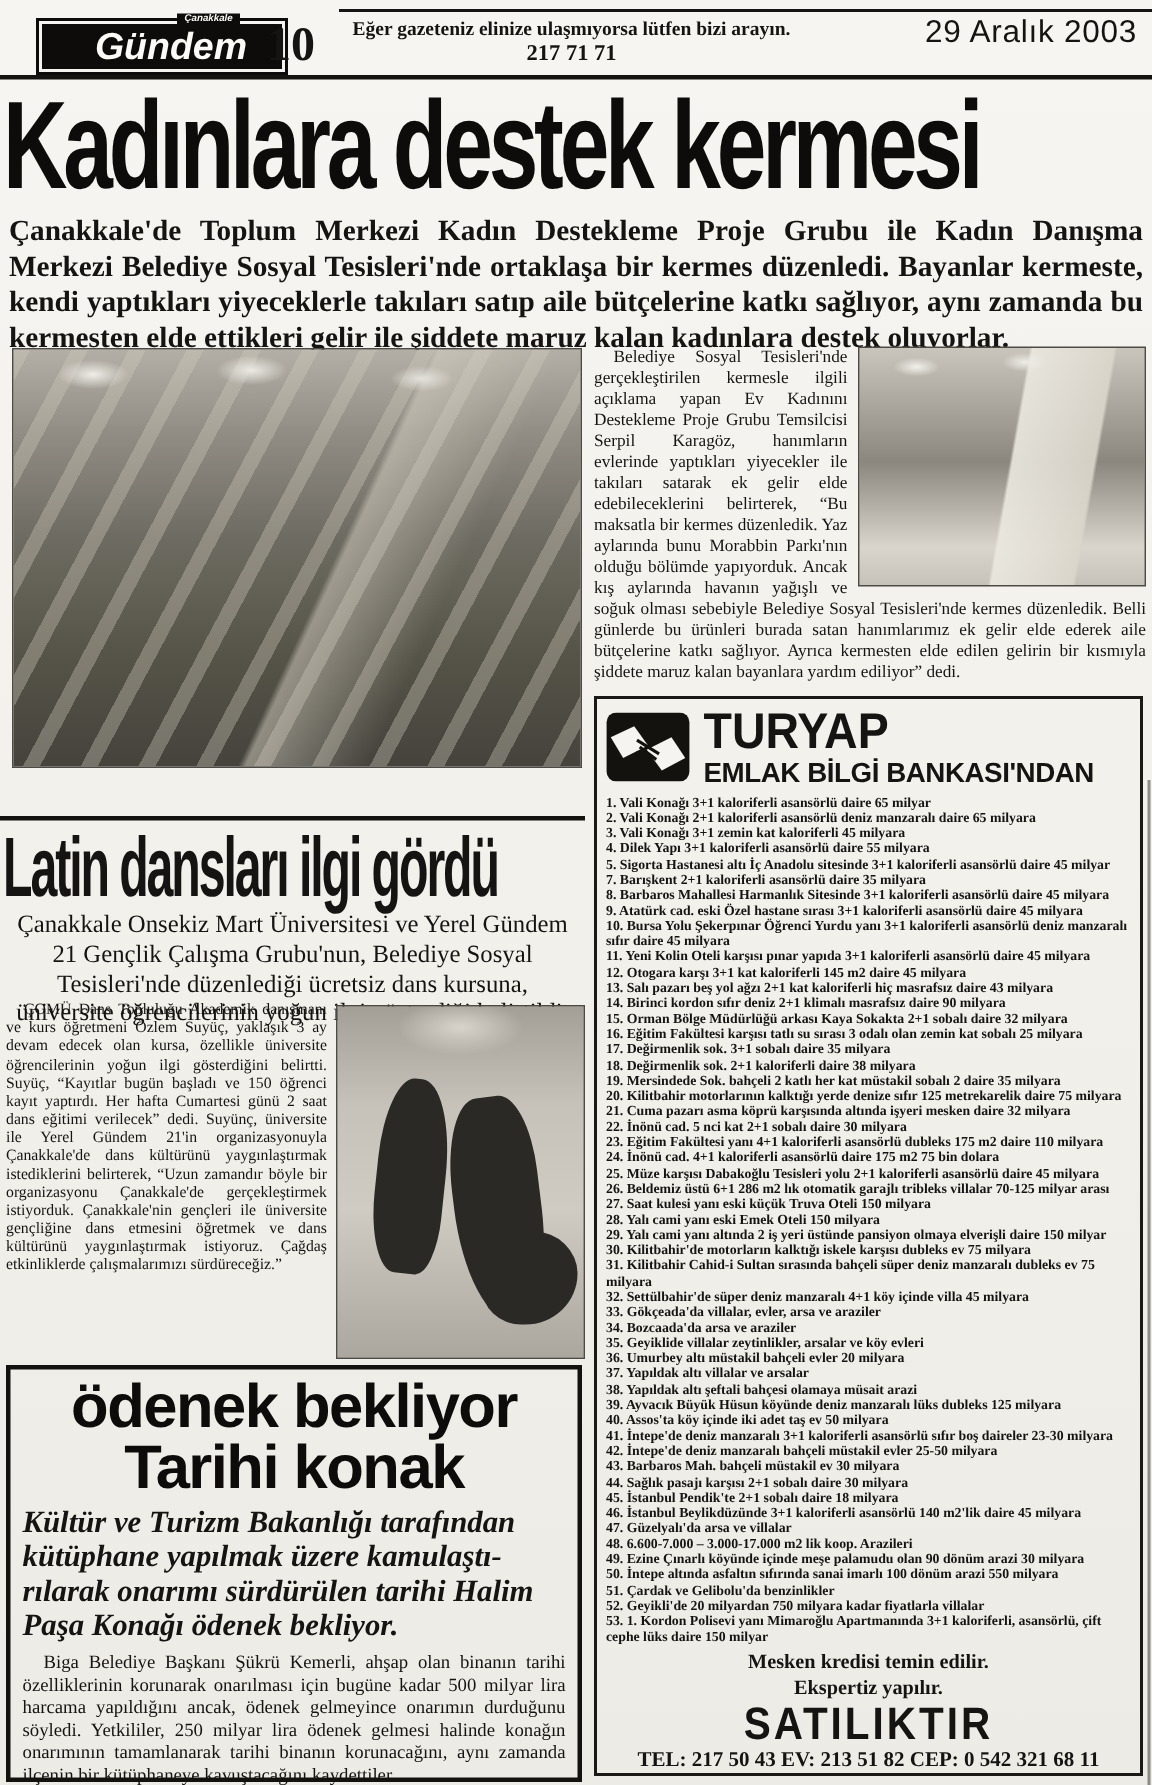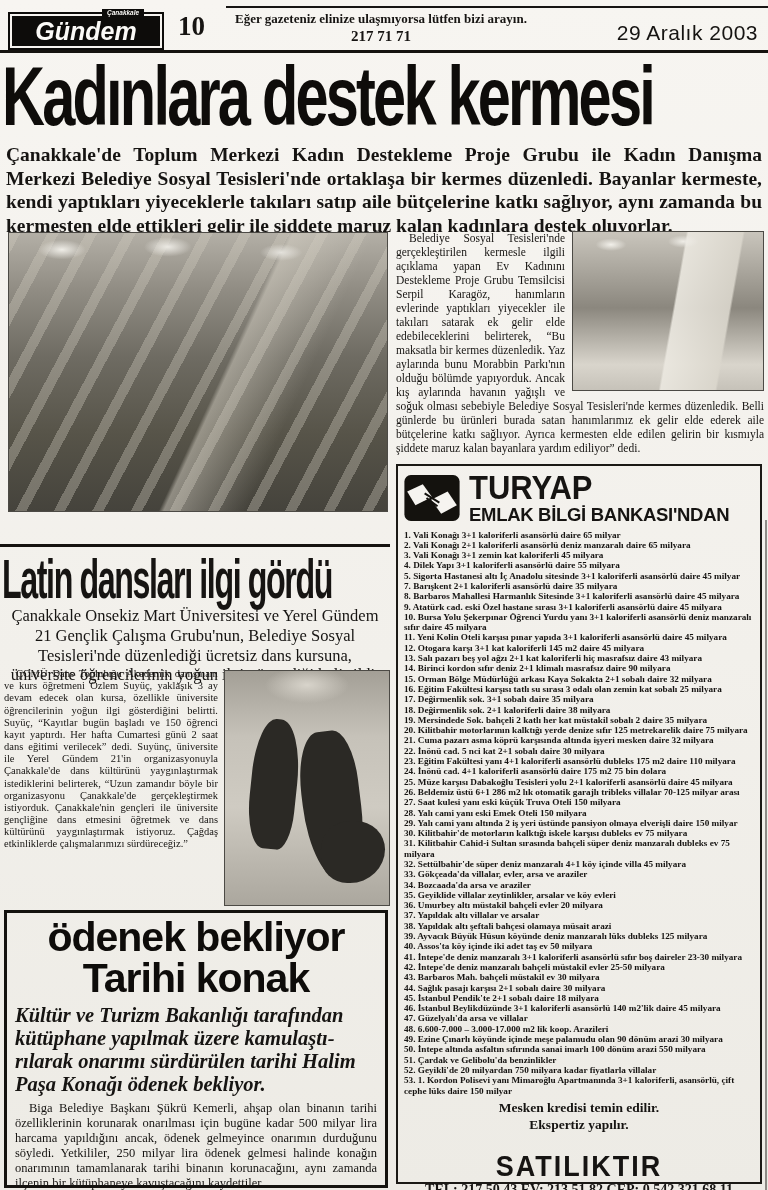--- a/index.html
+++ b/index.html
@@ -4,33 +4,33 @@
 <style>
   html,body{margin:0;padding:0;background:#dcdad5;}
   .page{position:relative;width:768px;height:1190px;margin:0 auto;overflow:hidden;
         background:linear-gradient(180deg,#f7f5f1 0%,#f2f0eb 55%,#edebe5 100%);
         color:#161412;font-family:"Liberation Serif",serif;}
   .abs{position:absolute;}
 
   
   .topline{top:6px;left:226px;right:0;height:2px;background:#171513;}
   .masthead{top:10px;left:8px;right:8px;height:40px;}
-  .logo-box{position:absolute;left:0;top:2px;width:152px;height:34px;background:#0d0c0a;
+  .logo-box{position:absolute;left:16px;top:2px;width:152px;height:34px;background:#0d0c0a;
             border:2px solid #0d0c0a;box-shadow:inset 0 0 0 2px #f6f4f0;
-            display:flex;align-items:center;justify-content:center;}
+            display:flex;align-items:center;justify-content:center;padding-left:12px;}
   .logo-text{color:#fbfaf7;font-family:"Liberation Sans",sans-serif;font-weight:900;
              font-style:italic;font-size:25px;letter-spacing:0;line-height:1;}
   .logo-tab{position:absolute;left:92px;top:-5px;background:#0d0c0a;color:#fbfaf7;
             font-family:"Liberation Sans",sans-serif;font-style:italic;font-weight:bold;
             font-size:6.5px;padding:1px 5px;line-height:1;}
-  .page-num{position:absolute;left:170px;top:2px;font-weight:bold;font-size:27px;line-height:1.1;}
+  .page-num{position:absolute;left:170px;top:2px;font-weight:bold;font-size:32px;line-height:1.1;}
   .notice{position:absolute;left:222px;right:228px;top:1px;text-align:center;font-weight:bold;}
   .notice-l1{font-size:13px;line-height:1.25;}
   .notice-l2{font-size:15px;line-height:1.25;}
-  .date{position:absolute;right:2px;top:11px;font-family:"Liberation Sans",sans-serif;
+  .date{position:absolute;right:2px;top:0;font-family:"Liberation Sans",sans-serif;
         font-size:21px;letter-spacing:.5px;}
   .rule-main{top:50px;left:0;width:768px;height:3px;background:#15130f;}
 
   
   .headline-main{top:55px;left:2px;width:768px;height:86px;overflow:visible;white-space:nowrap;}
   .headline-main span{display:inline-block;font-family:"Liberation Sans",sans-serif;
       font-weight:900;font-size:64px;letter-spacing:-3px;line-height:1;color:#0e0c0a;
       transform:scale(0.93,1.30);transform-origin:left top;}
   .lead-main{top:143px;left:6px;width:756px;font-weight:bold;font-size:19.5px;
       line-height:1.21;text-align:justify;}
@@ -71,21 +71,21 @@
   .turyap-head{display:flex;align-items:center;gap:9px;margin:1px 0 5px;}
   .handshake{width:56px;height:46px;flex:0 0 auto;}
   .turyap-titles{line-height:1;}
   .turyap-brand{font-family:"Liberation Sans",sans-serif;font-weight:900;font-size:31px;
       letter-spacing:0;display:inline-block;transform:scaleY(1.08);transform-origin:left center;}
   .turyap-sub{font-family:"Liberation Sans",sans-serif;font-weight:900;font-size:18.5px;
       letter-spacing:-0.3px;margin-top:3px;}
   .listings{font-size:9.2px;line-height:1.12;font-weight:bold;text-align:left;}
   .listings div{margin:0;}
   .turyap-credit{text-align:center;font-weight:bold;font-size:13.5px;line-height:1.25;margin-top:4px;}
-  .satilik{text-align:center;margin-top:17px;}
+  .satilik{text-align:center;margin-top:1px;}
   .satilik span{display:inline-block;font-family:"Liberation Sans",sans-serif;font-weight:900;
       font-size:27px;letter-spacing:2px;transform:scaleY(1.12);transform-origin:center top;line-height:1;}
   .contact{text-align:center;font-weight:bold;font-size:14px;margin-top:4px;white-space:nowrap;}
 
   
   .rule-latin{top:544px;left:0;width:390px;height:3px;background:#15130f;}
   .headline-latin{top:550px;left:2px;width:390px;height:52px;white-space:nowrap;overflow:visible;}
   .headline-latin span{display:inline-block;font-family:"Liberation Sans",sans-serif;font-weight:900;
       font-size:46px;letter-spacing:-2px;line-height:1;transform:scale(0.70,1.22);transform-origin:left top;}
   .lead-latin{top:606px;left:4px;width:382px;text-align:center;font-size:16.5px;line-height:1.2;}

